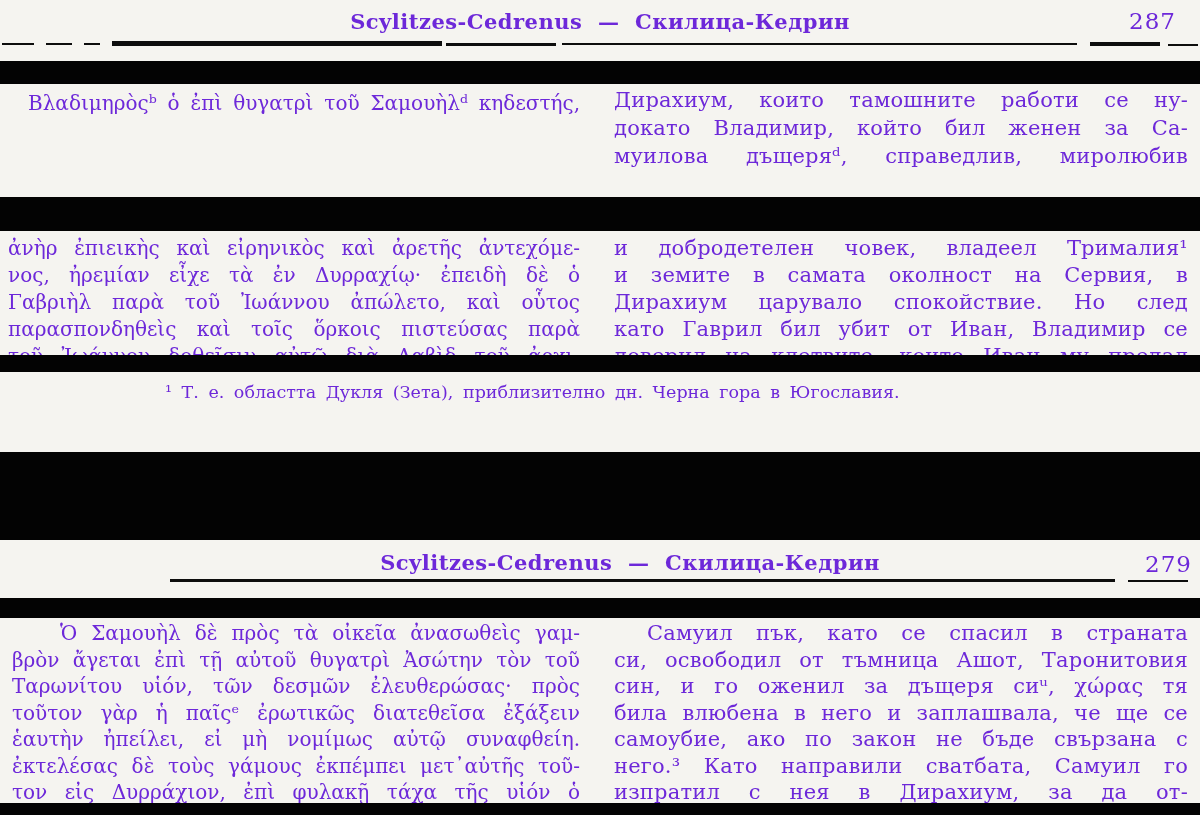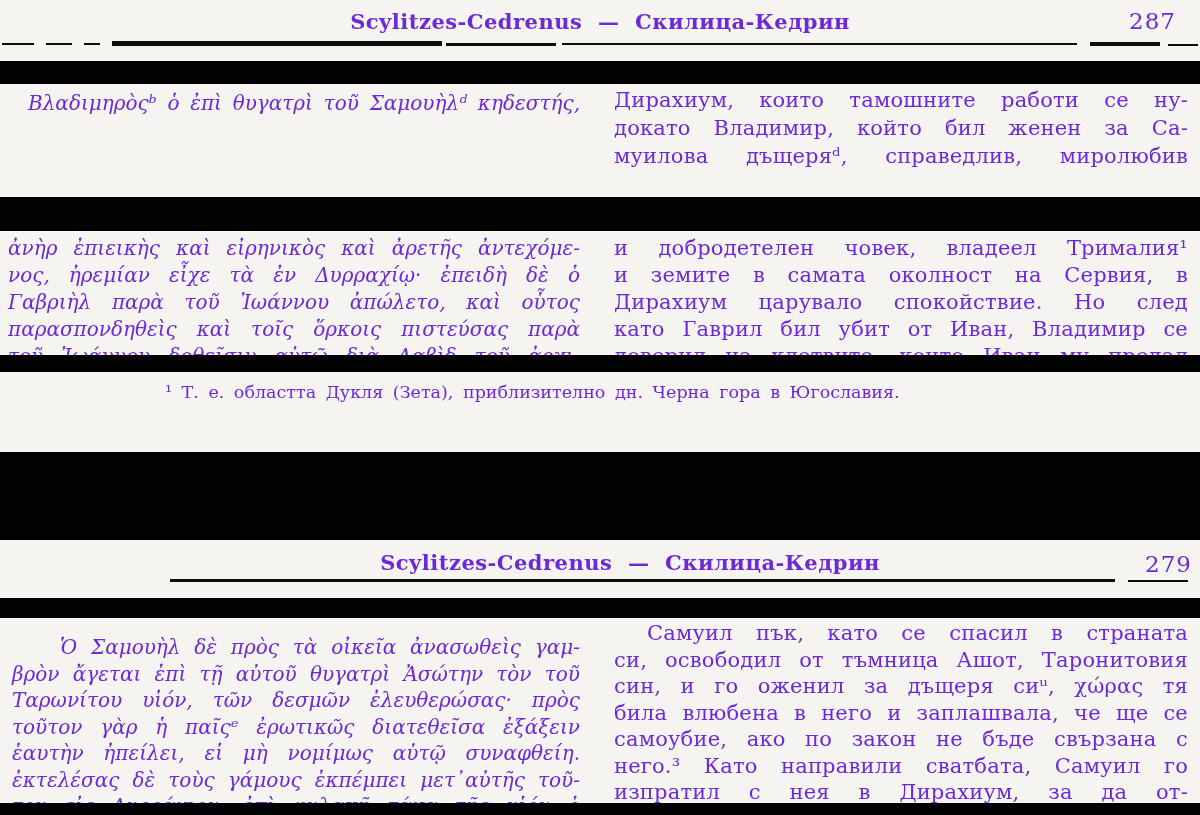--- a/index.html
+++ b/index.html
@@ -31,33 +31,33 @@
   .num279 { top:551px; right:8px; }
 
   
   .rule-seg { position:absolute; background:#0d0d0d; }
 
   
   .row { position:absolute; left:0; width:1200px; display:flex; z-index:2; }
   .col { box-sizing:border-box; }
   .col-l { width:600px; padding:0 20px 0 8px; }
   .col-r { width:600px; padding:0 12px 0 14px; }
-  .greek  { font-style:italic; font-size:20px; }
+  .greek  { font-size:20px; }
   .bulg   { font-size:21px; letter-spacing:0.2px; }
   .tline  { text-align:justify; text-align-last:justify; white-space:normal; }
 
   .row-a { top:86px; }
   .row-a .tline { line-height:28px; }
   .row-a .col-l { padding-left:28px; padding-top:3px; }
   .row-b { top:235px;justify-content:center; }
   .row-b .tline { line-height:27px; }
   .row-c { top:620px; }
   .row-c .tline { line-height:26.5px; }
   .row-c .col-l { padding-left:12px; }
-  .indent-greek .tline:first-child { text-indent:48px;margin-top:14px; }
+  .indent-greek .tline:first-child { text-indent:48px; }
   .indent-bulg  .tline:first-child { text-indent:33px; }
 
   
   .footnote {
     position:absolute; top:381px; left:165px; width:900px;
     font-size:17.5px; line-height:22px; word-spacing:4px; z-index:2;
   }
 </style>
 </head>
 <body>

